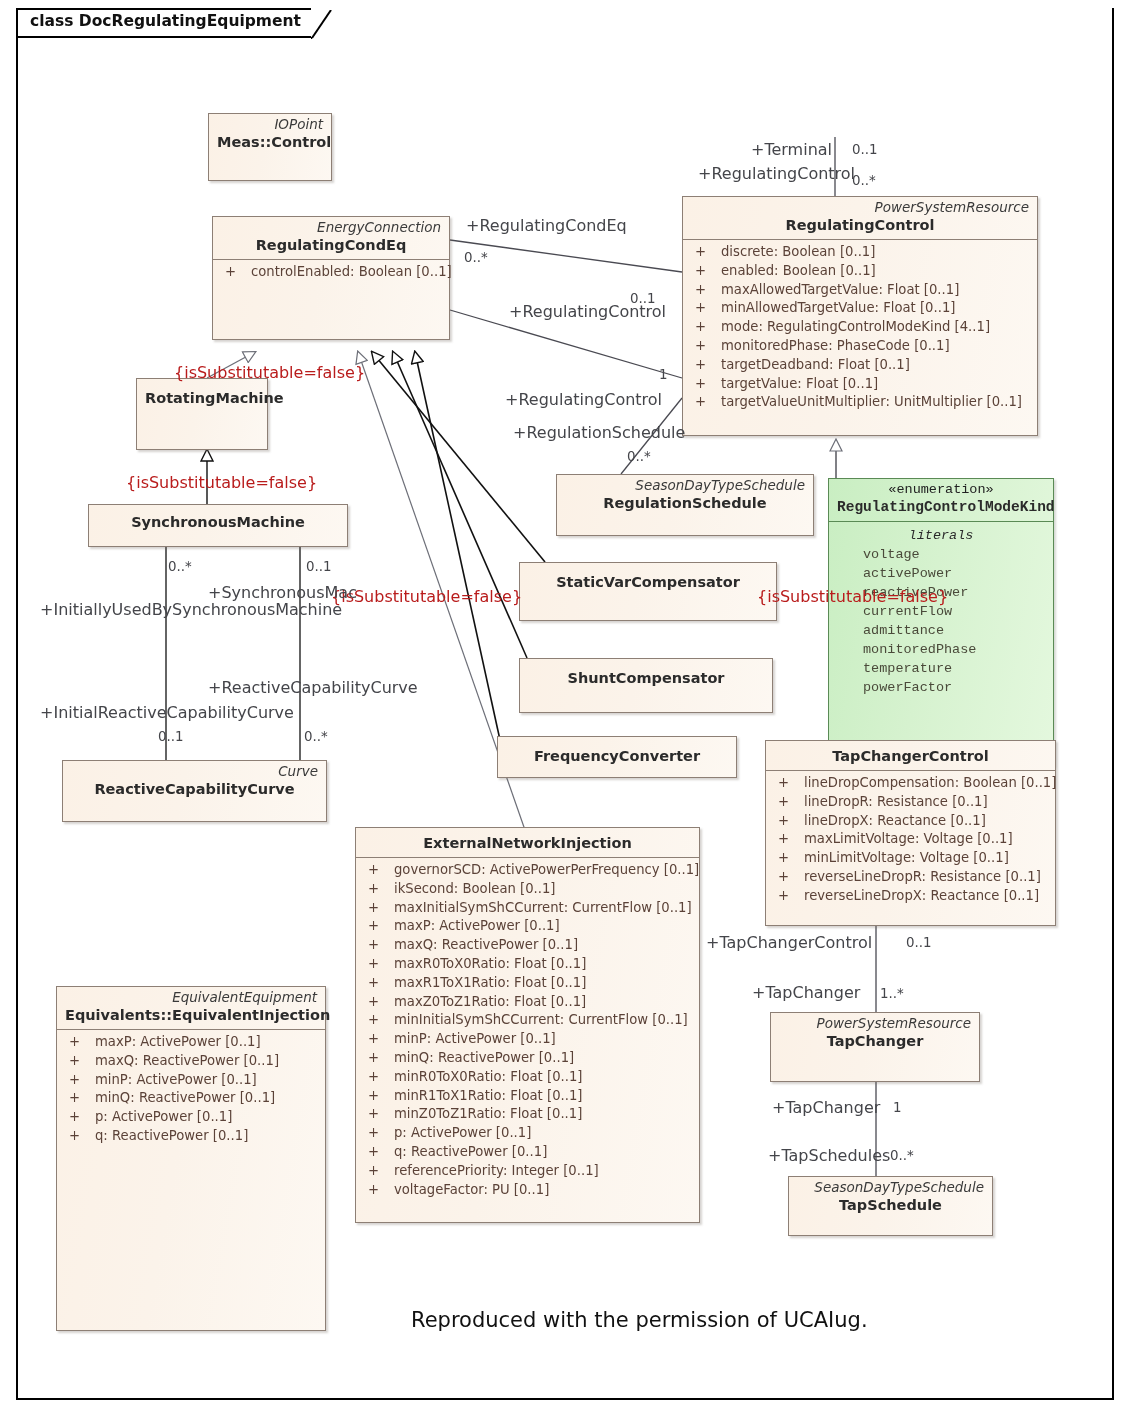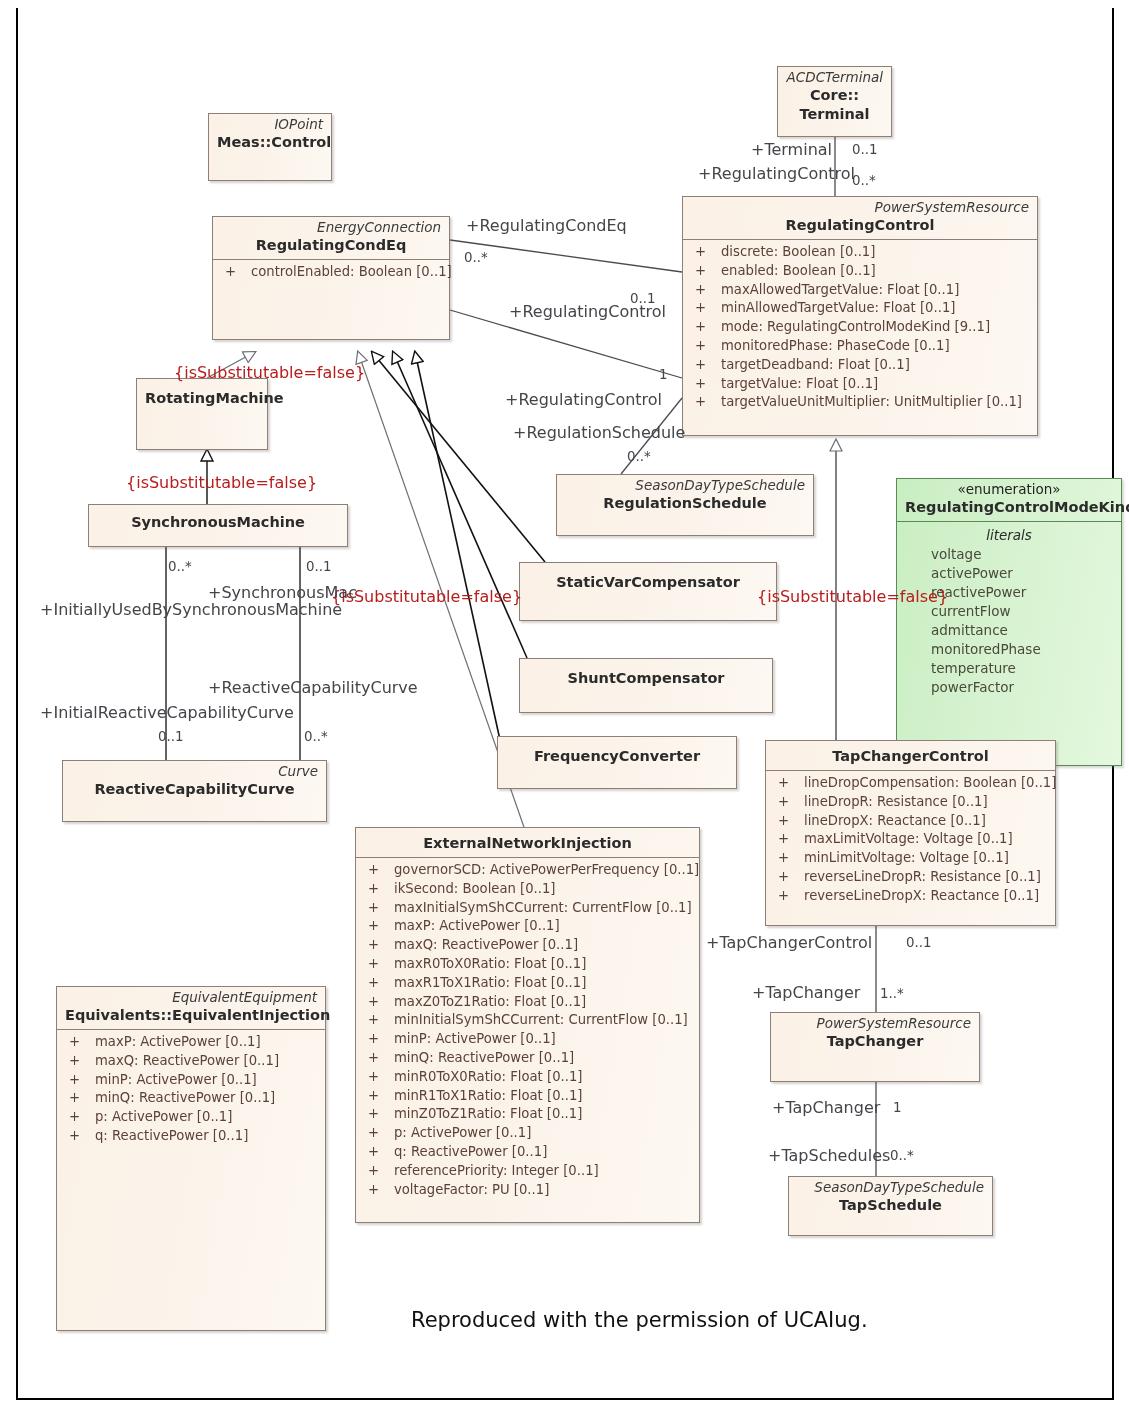--- a/index.html
+++ b/index.html
@@ -45,20 +45,31 @@
   svg.wires{position:absolute;left:0;top:0;width:1129px;height:1410px;pointer-events:none;}
 
   .caption{position:absolute;font-size:21px;color:#111;white-space:nowrap;}
 </style>
 </head>
 <body>
 
 <div id="canvas">
 
   <div class="frame"></div>
+  <div class="tabwrap">
+    <div class="tab"><span>class DocRegulatingEquipment</span>
+      <span class="tabskew">
+        <svg width="22" height="30" viewBox="0 0 22 30">
+            <path d="M0,0 L20,0 L0,28 L0,0 Z" fill="#fff" stroke="none"></path>
+        <path d="M20,0 L1,28" stroke="#000" stroke-width="2" fill="none"></path>
+        <path d="M1,28 L-2,28" stroke="#000" stroke-width="2" fill="none"></path>
+          </svg>
+      </span>
+    </div>
+  </div>
 
   <svg class="wires">
     <defs>
       <marker id="hollowTriBlack" markerWidth="14" markerHeight="14" refX="12" refY="7" orient="auto" markerUnits="userSpaceOnUse">
         <path d="M1,1 L13,7 L1,13 z" fill="#ffffff" stroke="#111" stroke-width="1.4"></path>
       </marker>
       <marker id="hollowTriGray" markerWidth="14" markerHeight="14" refX="12" refY="7" orient="auto" markerUnits="userSpaceOnUse">
         <path d="M1,1 L13,7 L1,13 z" fill="#ffffff" stroke="#6d6f78" stroke-width="1.2"></path>
       </marker>
     </defs>
@@ -92,27 +103,20 @@
     <line x1="876" y1="1082" x2="876" y2="1176" stroke="#4a4a52" stroke-width="1.3"></line>
   </svg>
 
   <div class="cls" style="left:208px;top:113px;width:124px;height:68px;">
     <div class="hdr">
       <div class="stereo">IOPoint</div>
       <div class="nm">Meas::Control</div>
     </div>
   </div>
 
-  <div class="cls" style="left:777px;top:66px;width:115px;height:71px;">
-    <div class="hdr">
-      <div class="stereo">ACDCTerminal</div>
-      <div class="nm">Core::</div>
-      <div class="nm">Terminal</div>
-    </div>
-  </div>
 
   <div class="cls" style="left:212px;top:216px;width:238px;height:124px;">
     <div class="hdr">
       <div class="stereo">EnergyConnection</div>
       <div class="nm">RegulatingCondEq</div>
     </div>
     <div class="sep"></div>
     <div class="attrs">
       <div class="attr">
         <span class="vis">+</span>
@@ -139,21 +143,21 @@
       <div class="attr">
           <span class="vis">+</span>
           <span class="txt">maxAllowedTargetValue: Float [0..1]</span>
         </div>
       <div class="attr">
           <span class="vis">+</span>
           <span class="txt">minAllowedTargetValue: Float [0..1]</span>
         </div>
       <div class="attr">
           <span class="vis">+</span>
-          <span class="txt">mode: RegulatingControlModeKind [9..1]</span>
+          <span class="txt">mode: RegulatingControlModeKind [4..1]</span>
         </div>
       <div class="attr">
           <span class="vis">+</span>
           <span class="txt">monitoredPhase: PhaseCode [0..1]</span>
         </div>
       <div class="attr">
           <span class="vis">+</span>
           <span class="txt">targetDeadband: Float [0..1]</span>
         </div>
       <div class="attr">
@@ -198,27 +202,27 @@
       <div class="nm">StaticVarCompensator</div>
     </div>
   </div>
 
   <div class="cls" style="left:519px;top:658px;width:254px;height:55px;">
     <div class="hdr" style="padding-top:10px;">
       <div class="nm">ShuntCompensator</div>
     </div>
   </div>
 
-  <div class="cls" style="left:497px;top:736px;width:240px;height:53px;">
+  <div class="cls" style="left:497px;top:736px;width:240px;height:42px;">
     <div class="hdr" style="padding-top:10px;">
       <div class="nm">FrequencyConverter</div>
     </div>
   </div>
 
-  <div class="cls enum" style="left:896px;top:478px;width:226px;height:288px;">
+  <div class="cls enum" style="left:828px;top:478px;width:226px;height:288px;font-family:Liberation Mono, monospace;">
     <div class="hdr">
       <div class="stereo">«enumeration»</div>
       <div class="nm">RegulatingControlModeKind</div>
     </div>
     <div class="sep"></div>
     <div style="padding:4px 4px 6px 4px;">
       <div class="lit-hd">literals</div>
       <div class="lit">voltage</div>
       <div class="lit">activePower</div>
       <div class="lit">reactivePower</div>

